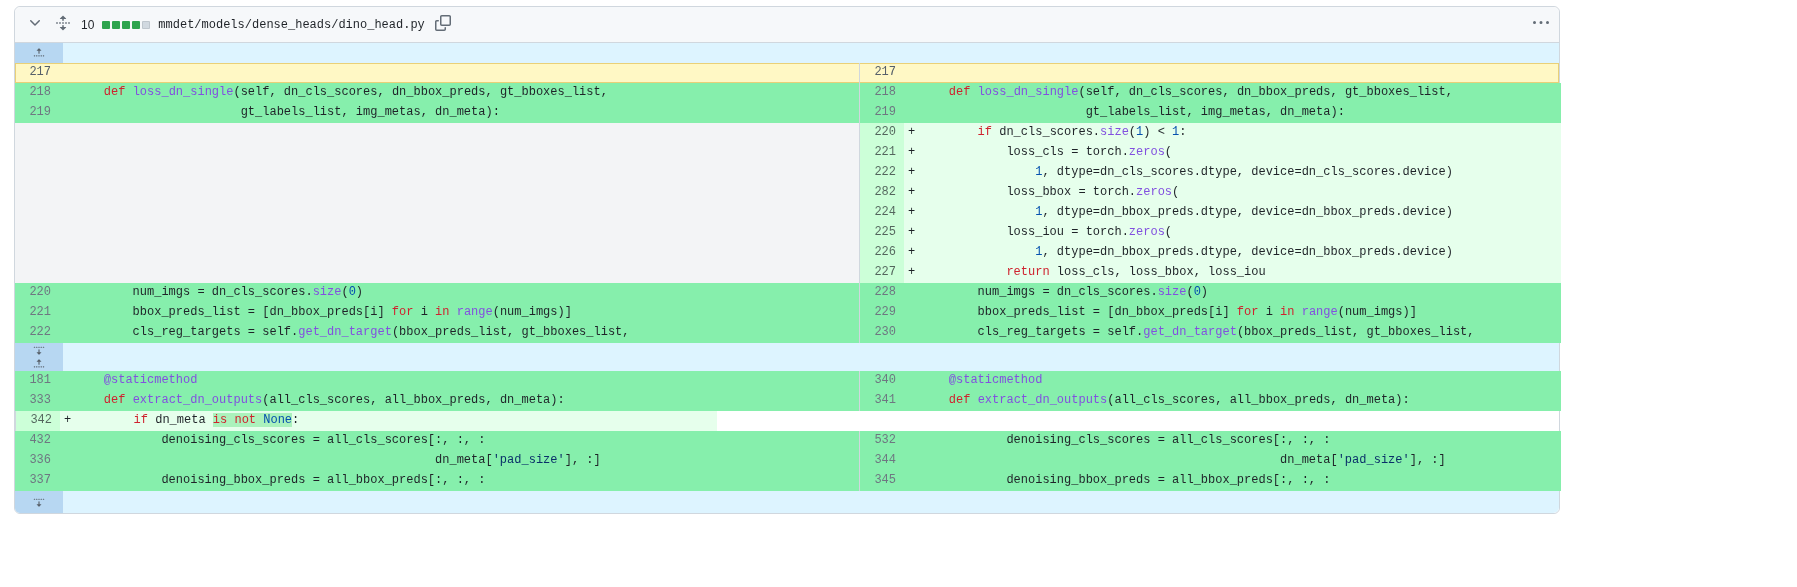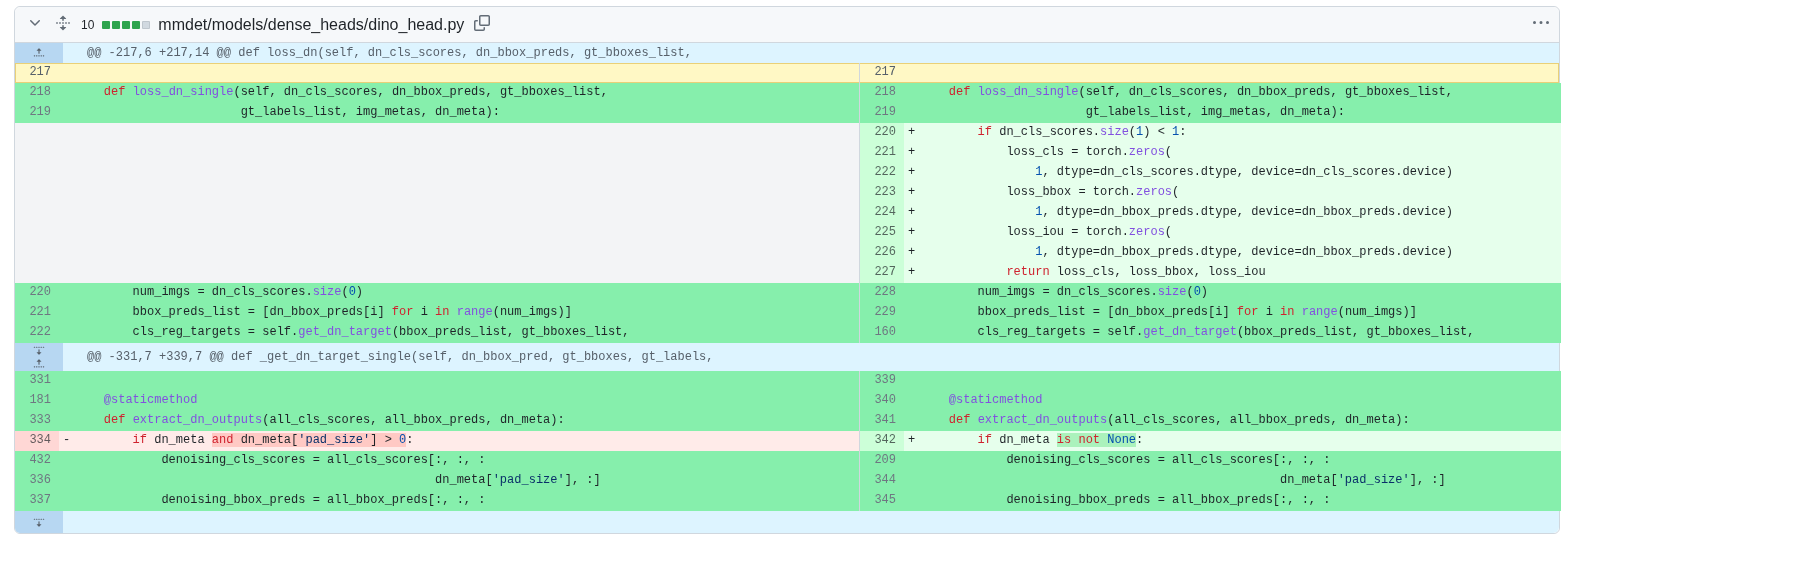--- a/index.html
+++ b/index.html
@@ -19,21 +19,21 @@
   
   .file-header{height:36px;display:flex;align-items:center;gap:8px;padding:0 8px 0 10px;
     background:var(--header-bg);border-bottom:1px solid var(--border);border-radius:6px 6px 0 0;}
   .icon-btn{border:none;background:none;padding:2px;display:flex;align-items:center;justify-content:center;
     color:var(--muted);cursor:pointer;border-radius:4px;}
   .changed-count{font-size:12px;color:var(--text);}
   .diffstat{display:flex;gap:2px;align-items:center;}
   .dsq{width:8px;height:8px;border-radius:1px;display:inline-block;}
   .dsq.added{background:var(--green);}
   .dsq.neutral{background:var(--neutral);border:1px solid rgba(31,35,40,.1);}
-  .file-path{font-family:Liberation Sans, sans-serif;font-size:16px;color:var(--text);cursor:pointer;}
+  .file-path{font-family:Liberation Mono, monospace;font-size:12px;color:var(--text);cursor:pointer;}
   .spacer{margin-left:auto;}
 
   
   .mono{font-family:"Liberation Mono","DejaVu Sans Mono",monospace;font-size:12px;line-height:18px;}
   .row{display:flex;align-items:stretch;}
   .row.pair{height:20px;}
   .row.hunk{height:20px;background:var(--hunk-bg);color:var(--hunk-text);}
   .row.hunk.tall{height:28px;}
   .row.bar{height:22px;background:var(--hunk-bg);border-radius:0 0 6px 6px;}
   .gutter{flex:none;width:48px;background:var(--hunk-gutter-bg);display:flex;flex-direction:column;
@@ -118,21 +118,20 @@
         <div class="row hunk">
           <div class="gutter">
             <button class="expand-btn">
               <span>
                 <svg width="12" height="12" viewBox="0 0 16 16" fill="currentColor">
                   <path d="M7.823 1.677 4.927 4.573A.25.25 0 0 0 5.104 5H7.25v3.236a.75.75 0 1 0 1.5 0V5h2.146a.25.25 0 0 0 .177-.427L8.177 1.677a.25.25 0 0 0-.354 0ZM13.75 11a.75.75 0 0 0 0 1.5h.5a.75.75 0 0 0 0-1.5h-.5Zm-3.75.75a.75.75 0 0 1 .75-.75h.5a.75.75 0 0 1 0 1.5h-.5a.75.75 0 0 1-.75-.75ZM7.75 11a.75.75 0 0 0 0 1.5h.5a.75.75 0 0 0 0-1.5h-.5ZM4 11.75a.75.75 0 0 1 .75-.75h.5a.75.75 0 0 1 0 1.5h-.5a.75.75 0 0 1-.75-.75ZM1.75 11a.75.75 0 0 0 0 1.5h.5a.75.75 0 0 0 0-1.5h-.5Z"></path>
                 </svg>
               </span>
             </button>
           </div>
-          <div class="hunk-text">@@ -217,6 +217,14 @@ def loss_dn(self, dn_cls_scores, dn_bbox_preds, gt_bboxes_list,</div>
         </div>
         <div class="row pair focus-row">
           <div class="pane l focus">
             <div class="num">217</div>
             <div class="mark"></div>
             <div class="code"></div>
           </div>
           <div class="pane r focus">
             <div class="num">217</div>
             <div class="mark"></div>
@@ -183,21 +182,21 @@
           <div class="pane l filler"></div>
           <div class="pane r add">
             <div class="num">222</div>
             <div class="mark">+</div>
             <div class="code"><span class="seg p">                </span><span class="seg n">1</span><span class="seg p">, dtype=dn_cls_scores.dtype, device=dn_cls_scores.device)</span></div>
           </div>
         </div>
         <div class="row pair">
           <div class="pane l filler"></div>
           <div class="pane r add">
-            <div class="num">223</div>
+            <div class="num">282</div>
             <div class="mark">+</div>
             <div class="code"><span class="seg p">            loss_bbox = torch.</span><span class="seg f">zeros</span><span class="seg p">(</span></div>
           </div>
         </div>
         <div class="row pair">
           <div class="pane l filler"></div>
           <div class="pane r add">
             <div class="num">224</div>
             <div class="mark">+</div>
             <div class="code"><span class="seg p">                </span><span class="seg n">1</span><span class="seg p">, dtype=dn_bbox_preds.dtype, device=dn_bbox_preds.device)</span></div>
@@ -251,21 +250,21 @@
             <div class="code"><span class="seg p">        bbox_preds_list = [dn_bbox_preds[i] </span><span class="seg k">for</span><span class="seg p"> i </span><span class="seg k">in</span><span class="seg p"> </span><span class="seg f">range</span><span class="seg p">(num_imgs)]</span></div>
           </div>
         </div>
         <div class="row pair">
           <div class="pane l ctx">
             <div class="num">222</div>
             <div class="mark"></div>
             <div class="code"><span class="seg p">        cls_reg_targets = self.</span><span class="seg f">get_dn_target</span><span class="seg p">(bbox_preds_list, gt_bboxes_list,</span></div>
           </div>
           <div class="pane r ctx">
-            <div class="num">160</div>
+            <div class="num">230</div>
             <div class="mark"></div>
             <div class="code"><span class="seg p">        cls_reg_targets = self.</span><span class="seg f">get_dn_target</span><span class="seg p">(bbox_preds_list, gt_bboxes_list,</span></div>
           </div>
         </div>
         <div class="row hunk tall">
           <div class="gutter">
             <button class="expand-btn">
               <span>
                 <svg width="12" height="12" viewBox="0 0 16 16" fill="currentColor">
                   <path d="m8.177 14.323 2.896-2.896a.25.25 0 0 0-.177-.427H8.75V7.764a.75.75 0 1 0-1.5 0V11H5.104a.25.25 0 0 0-.177.427l2.896 2.896a.25.25 0 0 0 .354 0ZM2.25 5a.75.75 0 0 0 0-1.5h-.5a.75.75 0 0 0 0 1.5h.5ZM6 4.25a.75.75 0 0 1-.75.75h-.5a.75.75 0 0 1 0-1.5h.5a.75.75 0 0 1 .75.75ZM8.25 5a.75.75 0 0 0 0-1.5h-.5a.75.75 0 0 0 0 1.5h.5ZM12 4.25a.75.75 0 0 1-.75.75h-.5a.75.75 0 0 1 0-1.5h.5a.75.75 0 0 1 .75.75ZM14.25 5a.75.75 0 0 0 0-1.5h-.5a.75.75 0 0 0 0 1.5h.5Z"></path>
@@ -273,33 +272,20 @@
               </span>
             </button>
             <button class="expand-btn">
               <span>
                 <svg width="12" height="12" viewBox="0 0 16 16" fill="currentColor">
                   <path d="M7.823 1.677 4.927 4.573A.25.25 0 0 0 5.104 5H7.25v3.236a.75.75 0 1 0 1.5 0V5h2.146a.25.25 0 0 0 .177-.427L8.177 1.677a.25.25 0 0 0-.354 0ZM13.75 11a.75.75 0 0 0 0 1.5h.5a.75.75 0 0 0 0-1.5h-.5Zm-3.75.75a.75.75 0 0 1 .75-.75h.5a.75.75 0 0 1 0 1.5h-.5a.75.75 0 0 1-.75-.75ZM7.75 11a.75.75 0 0 0 0 1.5h.5a.75.75 0 0 0 0-1.5h-.5ZM4 11.75a.75.75 0 0 1 .75-.75h.5a.75.75 0 0 1 0 1.5h-.5a.75.75 0 0 1-.75-.75ZM1.75 11a.75.75 0 0 0 0 1.5h.5a.75.75 0 0 0 0-1.5h-.5Z"></path>
                 </svg>
               </span>
             </button>
           </div>
-          <div class="hunk-text">@@ -331,7 +339,7 @@ def _get_dn_target_single(self, dn_bbox_pred, gt_bboxes, gt_labels,</div>
-        </div>
-        <div class="row pair">
-          <div class="pane l ctx">
-            <div class="num">331</div>
-            <div class="mark"></div>
-            <div class="code"></div>
-          </div>
-          <div class="pane r ctx">
-            <div class="num">339</div>
-            <div class="mark"></div>
-            <div class="code"></div>
-          </div>
         </div>
         <div class="row pair">
           <div class="pane l ctx">
             <div class="num">181</div>
             <div class="mark"></div>
             <div class="code"><span class="seg p">    </span><span class="seg f">@staticmethod</span></div>
           </div>
           <div class="pane r ctx">
             <div class="num">340</div>
             <div class="mark"></div>
@@ -312,39 +298,34 @@
             <div class="mark"></div>
             <div class="code"><span class="seg p">    </span><span class="seg k">def</span><span class="seg p"> </span><span class="seg f">extract_dn_outputs</span><span class="seg p">(all_cls_scores, all_bbox_preds, dn_meta):</span></div>
           </div>
           <div class="pane r ctx">
             <div class="num">341</div>
             <div class="mark"></div>
             <div class="code"><span class="seg p">    </span><span class="seg k">def</span><span class="seg p"> </span><span class="seg f">extract_dn_outputs</span><span class="seg p">(all_cls_scores, all_bbox_preds, dn_meta):</span></div>
           </div>
         </div>
         <div class="row pair">
-          <div class="pane l del">
-            <div class="num">334</div>
-            <div class="mark">-</div>
-            <div class="code"><span class="seg p">        </span><span class="seg k">if</span><span class="seg p"> dn_meta </span><span class="seg k hl">and</span><span class="seg p hl"> dn_meta[</span><span class="seg s hl">'pad_size'</span><span class="seg p hl">] &gt; </span><span class="seg n hl">0</span><span class="seg p">:</span></div>
-          </div>
           <div class="pane r add">
             <div class="num">342</div>
             <div class="mark">+</div>
             <div class="code"><span class="seg p">        </span><span class="seg k">if</span><span class="seg p"> dn_meta </span><span class="seg k hl">is</span><span class="seg p hl"> </span><span class="seg k hl">not</span><span class="seg p hl"> </span><span class="seg n hl">None</span><span class="seg p">:</span></div>
           </div>
         </div>
         <div class="row pair">
           <div class="pane l ctx">
             <div class="num">432</div>
             <div class="mark"></div>
             <div class="code"><span class="seg p">            denoising_cls_scores = all_cls_scores[:, :, :</span></div>
           </div>
           <div class="pane r ctx">
-            <div class="num">209</div>
+            <div class="num">532</div>
             <div class="mark"></div>
             <div class="code"><span class="seg p">            denoising_cls_scores = all_cls_scores[:, :, :</span></div>
           </div>
         </div>
         <div class="row pair">
           <div class="pane l ctx">
             <div class="num">336</div>
             <div class="mark"></div>
             <div class="code"><span class="seg p">                                                  dn_meta[</span><span class="seg s">'pad_size'</span><span class="seg p">], :]</span></div>
           </div>

